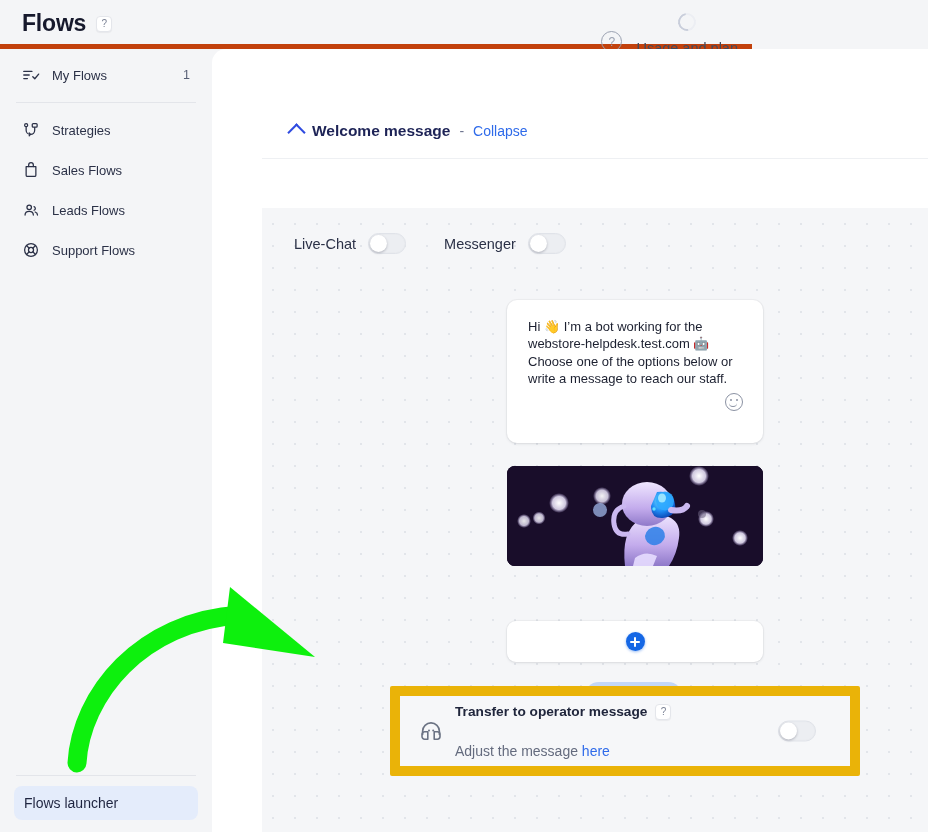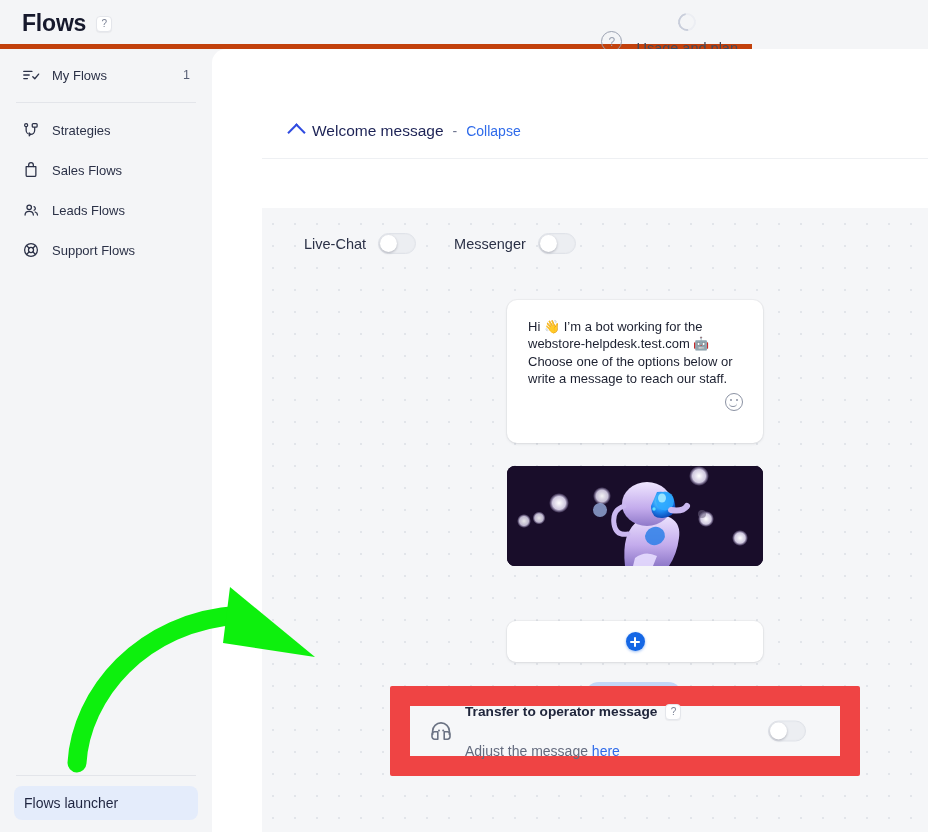--- a/index.html
+++ b/index.html
@@ -123,30 +123,30 @@
     background: #ffffff;
   }
   .chev-up {
     width: 13px; height: 13px;
     border-left: 2.2px solid #2f4be0;
     border-top: 2.2px solid #2f4be0;
     transform: rotate(45deg);
     margin-top: 4px;
     cursor: pointer;
   }
-  #wm-title { font-size: 15.5px; font-weight: 400; color: #1d2356; }
+  #wm-title { font-size: 15.5px; font-weight: 700; color: #1d2356; }
   #wm-dash { font-size: 14px; color: #6f7690; }
   #wm-collapse { font-size: 14px; color: #2f6bea; cursor: pointer; }
   #wm-body {
     height: 49px; background: #ffffff;
   }
 
   
   #toggles-row {
-    position: absolute; left: 42px; top: 130px;
+    position: absolute; left: 32px; top: 130px;
     display: flex; align-items: center; gap: 38px;
   }
   .toggle-group { display: flex; align-items: center; gap: 12px; }
   .toggle-label { font-size: 14.5px; color: #2b3147; }
   .switch {
     width: 38px; height: 21px; border-radius: 11px;
     background: #eceef2; border: 1px solid #e0e3e9;
     position: relative; cursor: pointer;
     box-shadow: inset 0 0 0 1px rgba(0,0,0,0.01);
   }
@@ -225,22 +225,22 @@
     background: #c3d7f7;
     display: flex; align-items: center; justify-content: center;
     cursor: pointer;
   }
   #add-flow-btn span { font-size: 13.5px; color: #4b6fd4; }
 
   
   #transfer-wrap {
     position: absolute; left: 390px; top: 686px;
     width: 470px; height: 90px;
-    background: #ef4444;
-    padding: 20px;
+    background: #eab308;
+    padding: 10px;
     border-radius: 2px;
   }
   #transfer-card {
     width: 100%; height: 100%;
     background: #f6f7f9;
     display: flex; align-items: center;
     padding-left: 55px;
     position: relative;
   }
   #operator-icon { position: absolute; left: 18px; top: 50%; transform: translateY(-50%); }

